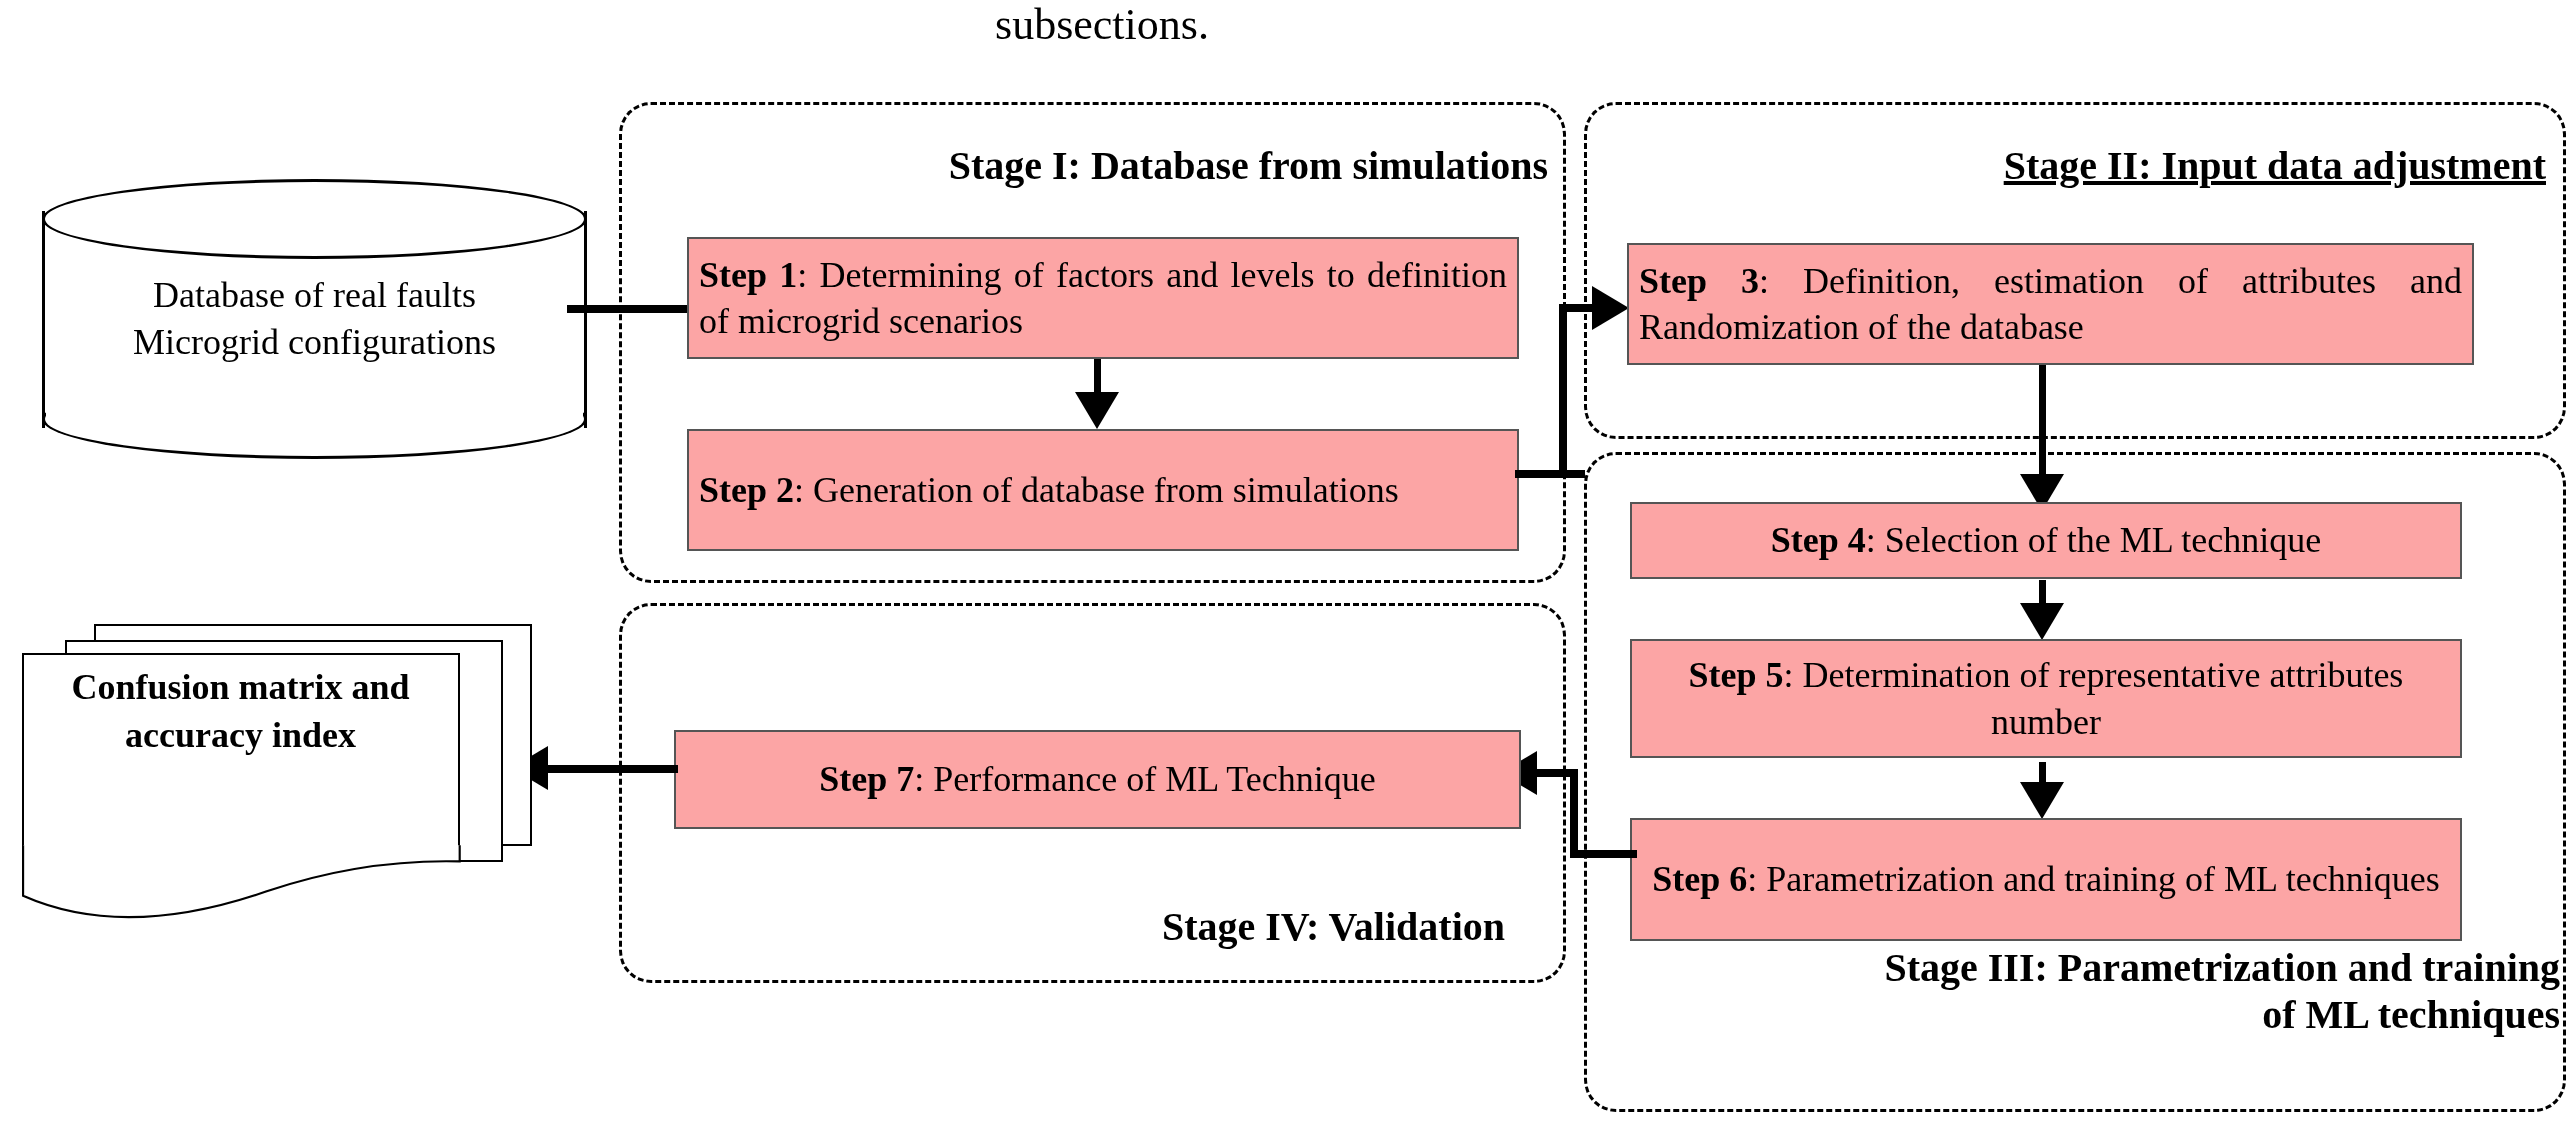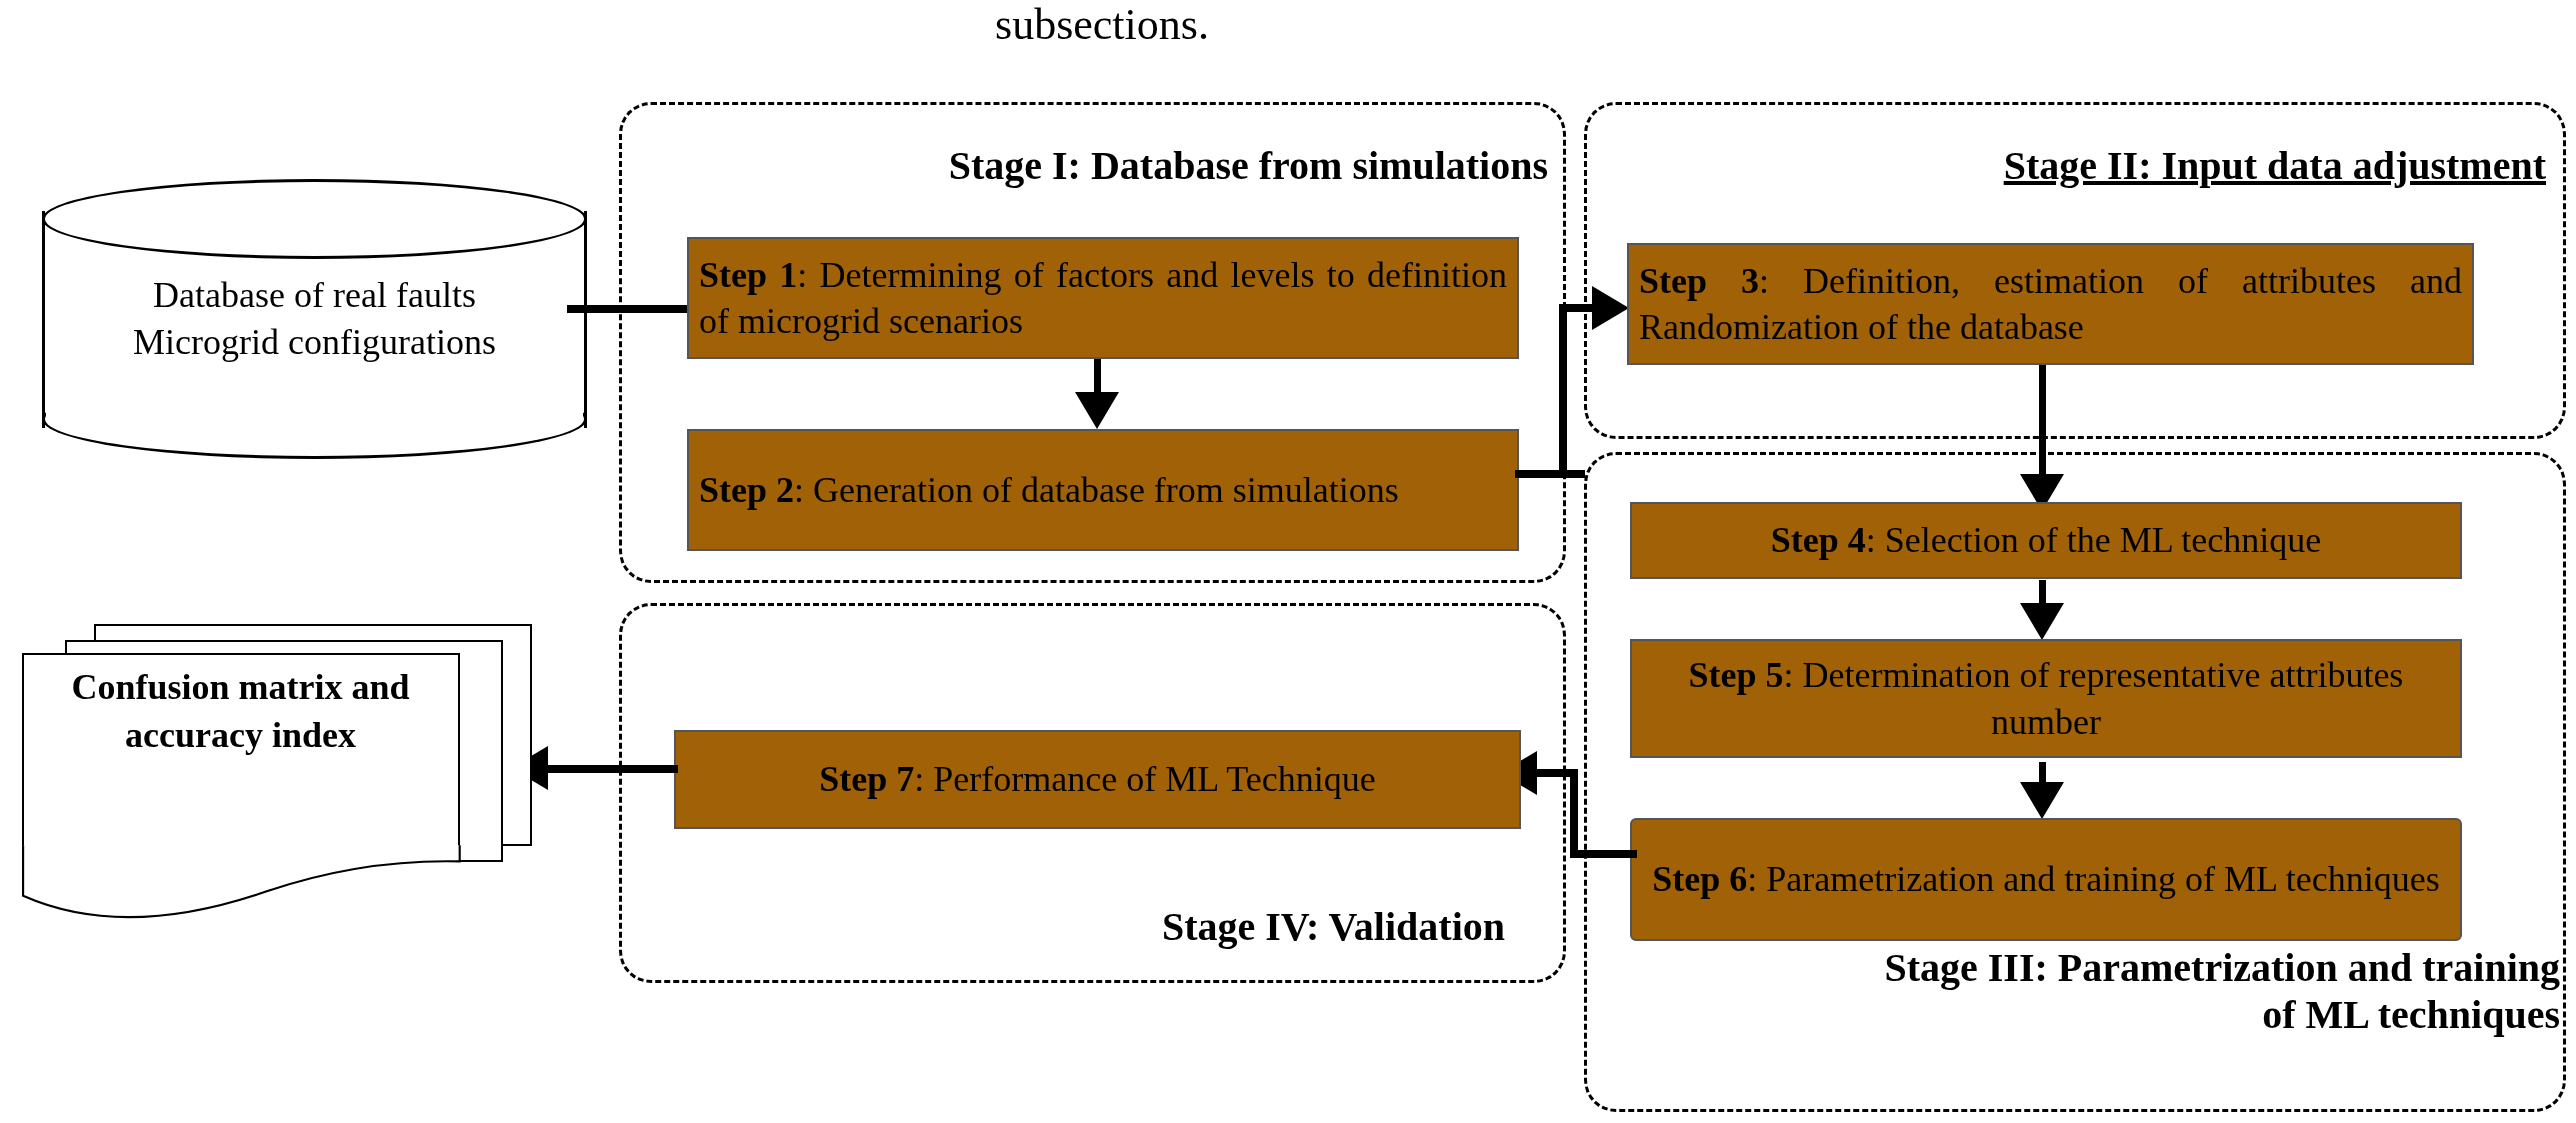--- a/index.html
+++ b/index.html
@@ -43,21 +43,21 @@
     line-height: 1.18;
     white-space: pre-line;
     text-align: right;
   }
 
   
   .step {
     position: absolute;
     box-sizing: border-box;
     border: 2.2px solid #555;
-    background: #a16207;
+    background: #fca5a5;
     font-size: 36px;
     line-height: 1.28;
     padding: 7.2px 10px;
     display: flex;
     align-items: center;
   }
   .step .txt { display: block; width: 100%; }
   .step b { font-weight: bold; }
   .just .txt { text-align: justify; text-align-last: left; }
   .ctr .txt  { text-align: center; }
@@ -208,21 +208,21 @@
   <div class="conn v" style="left:2039px; top:580px; width:6.5px; height:32px;"></div>
   <div class="arrow arrow-d" style="left:2020px; top:603px;"></div>
 
   <div class="step ctr" style="left:1630px; top:639px; width:832px; height:119px;">
     <span class="txt"><b>Step 5</b><span>: Determination of representative attributes number</span></span>
   </div>
 
   <div class="conn v" style="left:2039px; top:762px; width:6.5px; height:29px;"></div>
   <div class="arrow arrow-d" style="left:2020px; top:782px;"></div>
 
-  <div class="step ctr" style="left:1630px; top:818px; width:832px; height:123px;border-radius:6px;">
+  <div class="step ctr" style="left:1630px; top:818px; width:832px; height:123px;">
     <span class="txt"><b>Step 6</b><span>: Parametrization and training of ML techniques</span></span>
   </div>
 
   <div class="conn h" style="left:1570px; top:850px; width:67px;"></div>
   <div class="conn v" style="left:1570px; top:769px; height:89px;"></div>
   <div class="conn h" style="left:1536px; top:769px; width:42px;"></div>
   <div class="arrow arrow-l" style="left:1500px; top:751px;"></div>
 
   <div class="step ctr" style="left:674px; top:730px; width:847px; height:99px;">
     <span class="txt"><b>Step 7</b><span>: Performance of ML Technique</span></span>

